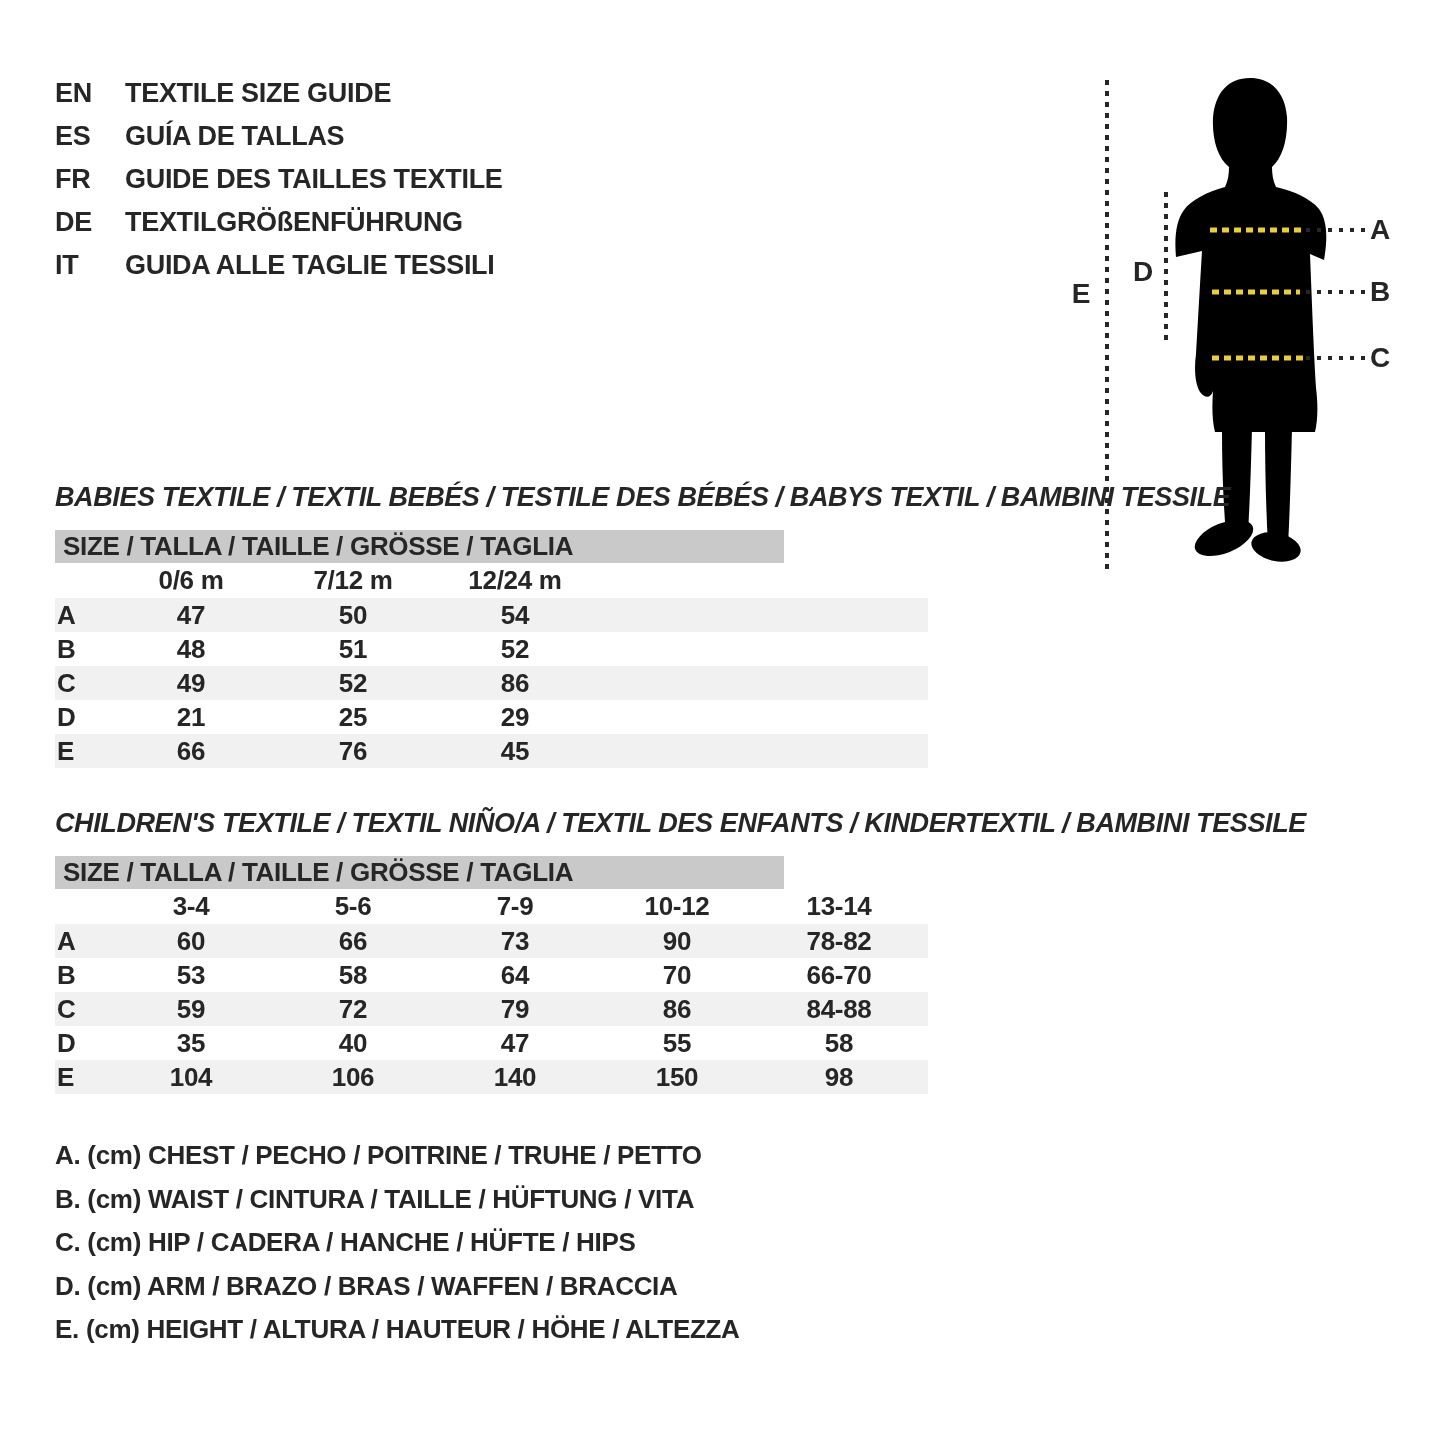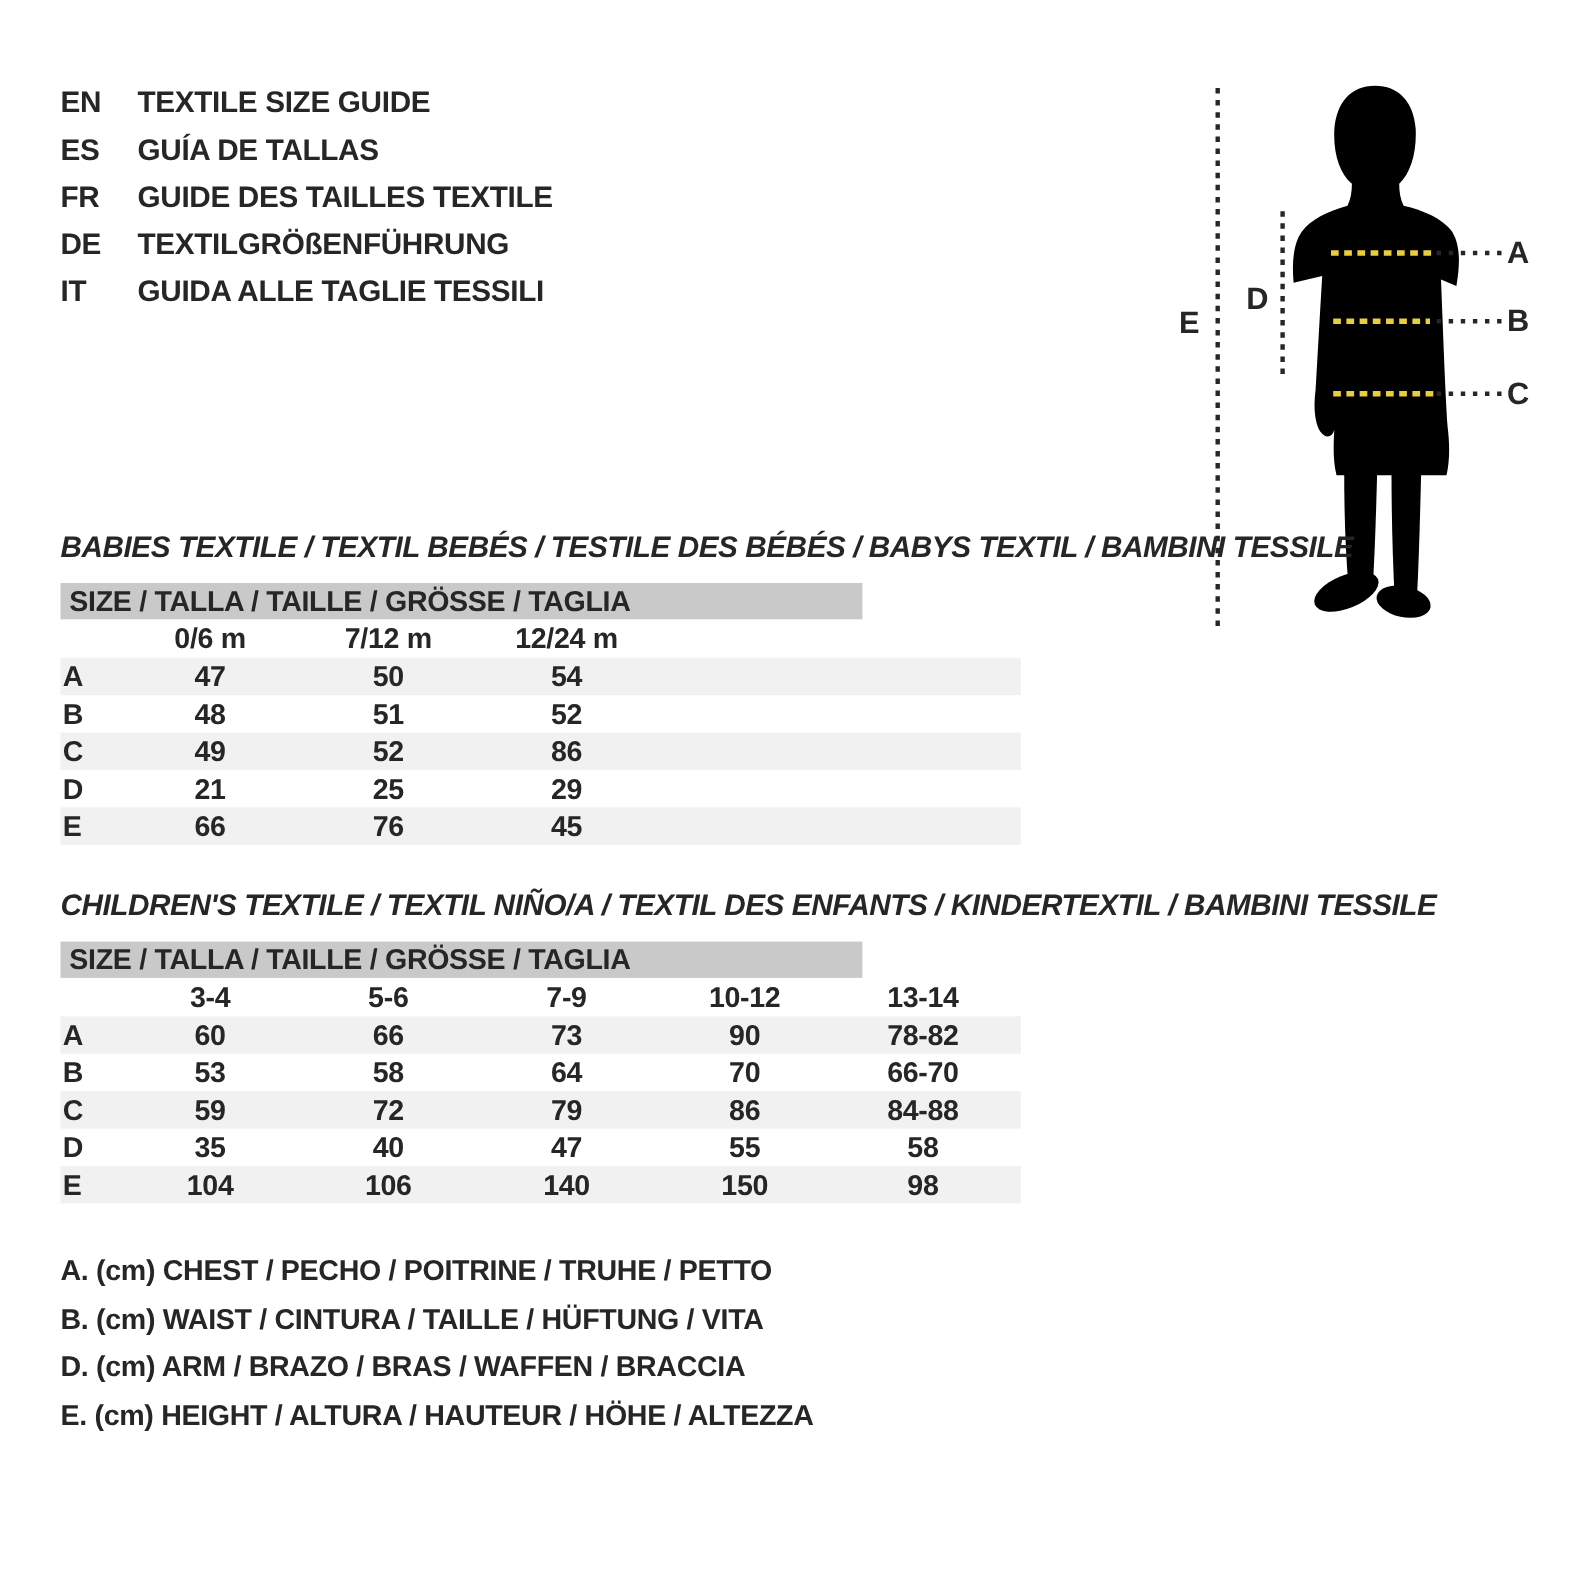--- a/index.html
+++ b/index.html
@@ -138,20 +138,21 @@
     <span class="fig-label" style="left:330px;top:170px">A</span>
     <span class="fig-label" style="left:330px;top:232px">B</span>
     <span class="fig-label" style="left:330px;top:298px">C</span>
     <span class="fig-label" style="left:93px;top:212px">D</span>
     <span class="fig-label" style="left:31px;top:234px">E</span>
   </div>
 
   <section class="legend">
       <div class="legend-line">A. (cm) CHEST / PECHO / POITRINE / TRUHE / PETTO</div>
       <div class="legend-line">B. (cm) WAIST / CINTURA / TAILLE / HÜFTUNG / VITA</div>
+      <div class="legend-line">C. (cm) HIP / CADERA / HANCHE / HÜFTE / HIPS</div>
       <div class="legend-line">D. (cm) ARM / BRAZO / BRAS / WAFFEN / BRACCIA</div>
       <div class="legend-line">E. (cm) HEIGHT / ALTURA / HAUTEUR / HÖHE / ALTEZZA</div>
     </section>
 
 <section class="table-section table-0" style="--cols: 3;">
       <h2 class="table-title">BABIES TEXTILE / TEXTIL BEBÉS / TESTILE DES BÉBÉS / BABYS TEXTIL / BAMBINI TESSILE</h2>
       <div class="table-bar">
         <span class="bar-label">SIZE / TALLA / TAILLE / GRÖSSE / TAGLIA</span>
       </div>
       <div class="col-header-row">

